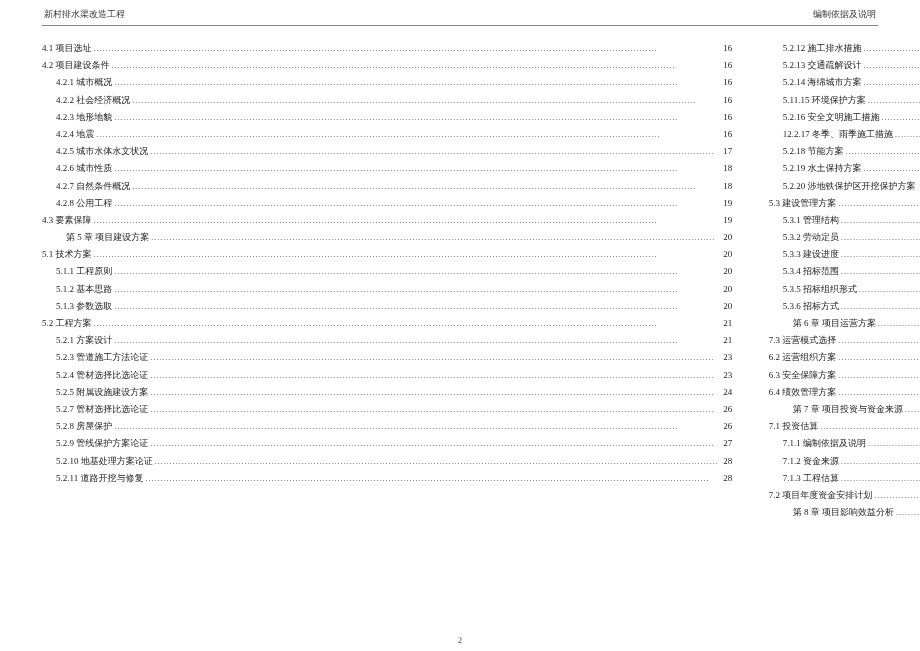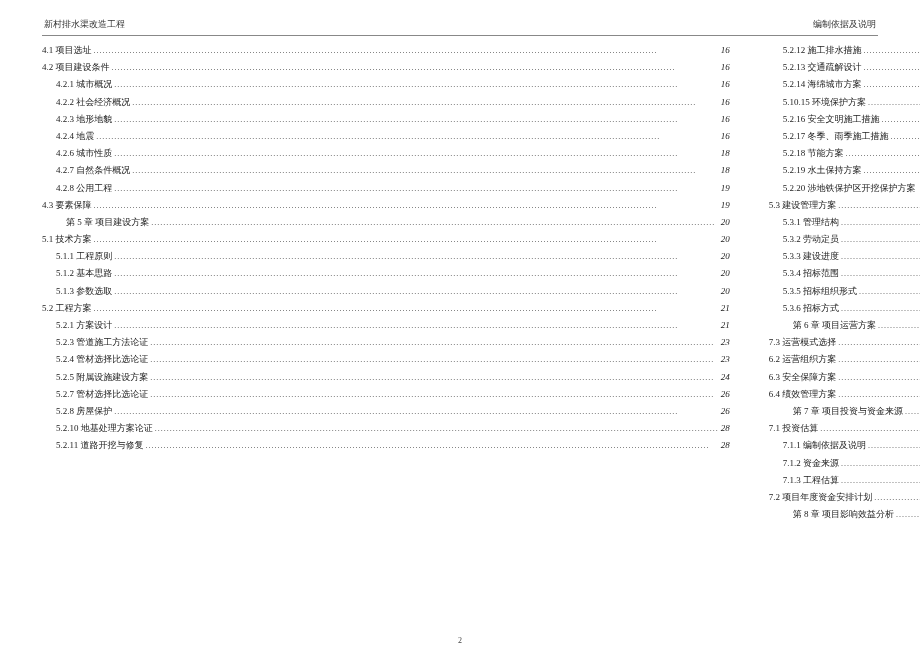--- a/index.html
+++ b/index.html
@@ -1,28 +1,28 @@
 <!DOCTYPE html>
 <html><head>
 <meta charset="utf-8">
 <style>
   * { box-sizing: border-box; margin: 0; padding: 0; }
   html, body { width: 920px; height: 651px; background: #fff; font-family: "SimSun", "宋体", serif; color: #222; }
-  .page { width: 920px; height: 651px; position: relative; padding: 18px 42px 0 42px; }
+  .page { width: 920px; height: 651px; position: relative; padding: 8px 42px 0 42px; }
   .header { display: flex; justify-content: space-between; font-size: 9px; color: #333; padding: 0 2px 4px 2px; border-bottom: 1px solid #888; margin-bottom: 10px; }
   .columns { display: flex; gap: 34px; }
-  .col { flex: 1; }
+  .col { flex: 1; margin-top: 8px; }
   .toc-line { display: flex; align-items: baseline; font-size: 9px; line-height: 1.0; margin-bottom: 8.2px; white-space: nowrap; }
   .toc-line.level1 { padding-left: 0; }
   .toc-line.level2 { padding-left: 14px; }
   .toc-line.chapter { padding-left: 24px; }
   .label { flex: 0 0 auto; }
   .dots { flex: 1 1 auto; overflow: hidden; letter-spacing: 1px; color: #333; margin: 0 2px; }
   .dots::before { content: "............................................................................................................................................................................................"; font-size: 8px; }
-  .pn { flex: 0 0 auto; text-align: left; min-width: 14px; font-style: italic; }
+  .pn { flex: 0 0 auto; text-align: center; min-width: 14px; }
   .footer { position: absolute; bottom: 6px; left: 0; right: 0; text-align: center; font-size: 8px; color: #444; }
 </style>
 </head>
 <body>
 
 <div class="page">
   <div class="header">
     <span>新村排水渠改造工程</span>
     <span>编制依据及说明</span>
   </div>
@@ -52,20 +52,25 @@
           <span class="label">4.2.3 地形地貌</span>
           <span class="dots"></span>
           <span class="pn">16</span>
         </div>
         <div class="toc-line level2">
           <span class="label">4.2.4 地震</span>
           <span class="dots"></span>
           <span class="pn">16</span>
         </div>
         <div class="toc-line level2">
+          <span class="label">4.2.5 城市水体水文状况</span>
+          <span class="dots"></span>
+          <span class="pn">17</span>
+        </div>
+        <div class="toc-line level2">
           <span class="label">4.2.6 城市性质</span>
           <span class="dots"></span>
           <span class="pn">18</span>
         </div>
         <div class="toc-line level2">
           <span class="label">4.2.7 自然条件概况</span>
           <span class="dots"></span>
           <span class="pn">18</span>
         </div>
         <div class="toc-line level2">
@@ -130,20 +135,25 @@
         </div>
         <div class="toc-line level2">
           <span class="label">5.2.7 管材选择比选论证</span>
           <span class="dots"></span>
           <span class="pn">26</span>
         </div>
         <div class="toc-line level2">
           <span class="label">5.2.8 房屋保护</span>
           <span class="dots"></span>
           <span class="pn">26</span>
+        </div>
+        <div class="toc-line level2">
+          <span class="label">5.2.9 管线保护方案论证</span>
+          <span class="dots"></span>
+          <span class="pn">27</span>
         </div>
         <div class="toc-line level2">
           <span class="label">5.2.10 地基处理方案论证</span>
           <span class="dots"></span>
           <span class="pn">28</span>
         </div>
         <div class="toc-line level2">
           <span class="label">5.2.11 道路开挖与修复</span>
           <span class="dots"></span>
           <span class="pn">28</span>
@@ -156,29 +166,29 @@
         </div>
         <div class="toc-line level2">
           <span class="label">5.2.13 交通疏解设计</span>
           <span class="dots"></span>
         </div>
         <div class="toc-line level2">
           <span class="label">5.2.14 海绵城市方案</span>
           <span class="dots"></span>
         </div>
         <div class="toc-line level2">
-          <span class="label">5.10.15 环境保护方案</span>
+          <span class="label">5.11.15 环境保护方案</span>
           <span class="dots"></span>
         </div>
         <div class="toc-line level2">
           <span class="label">5.2.16 安全文明施工措施</span>
           <span class="dots"></span>
         </div>
         <div class="toc-line level2">
-          <span class="label">5.2.17 冬季、雨季施工措施</span>
+          <span class="label">12.2.17 冬季、雨季施工措施</span>
           <span class="dots"></span>
         </div>
         <div class="toc-line level2">
           <span class="label">5.2.18 节能方案</span>
           <span class="dots"></span>
         </div>
         <div class="toc-line level2">
           <span class="label">5.2.19 水土保持方案</span>
           <span class="dots"></span>
         </div>

